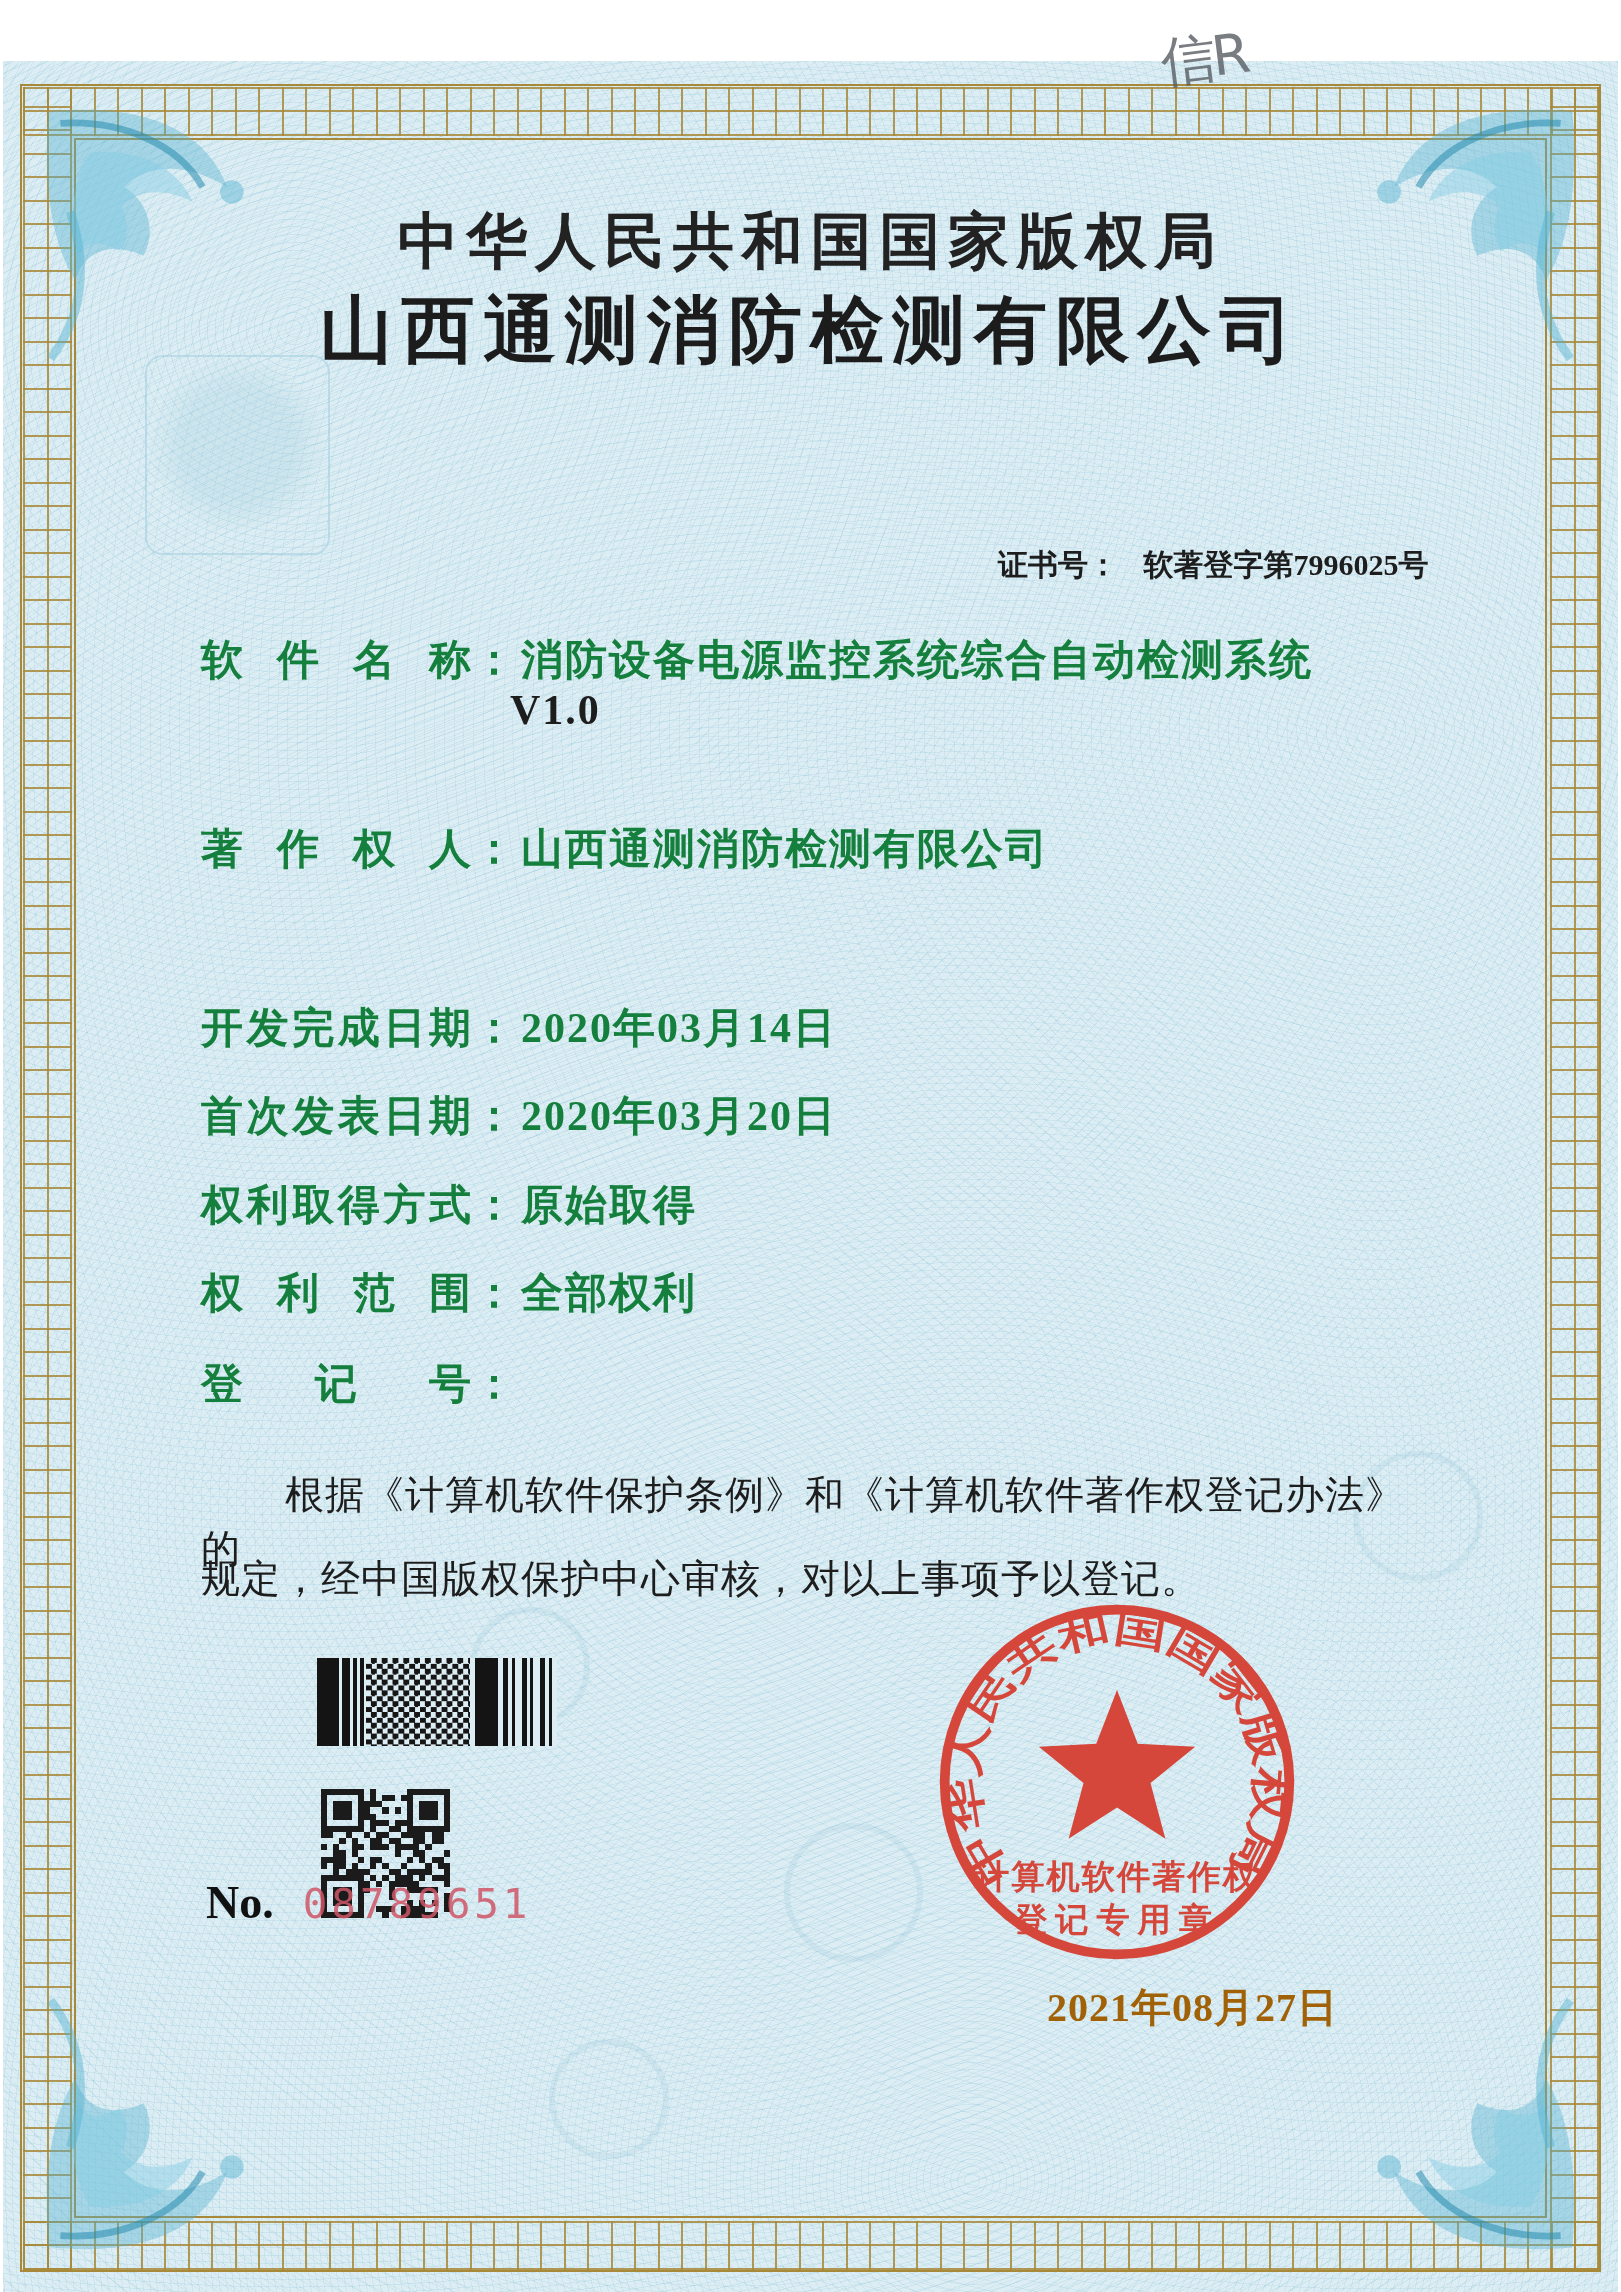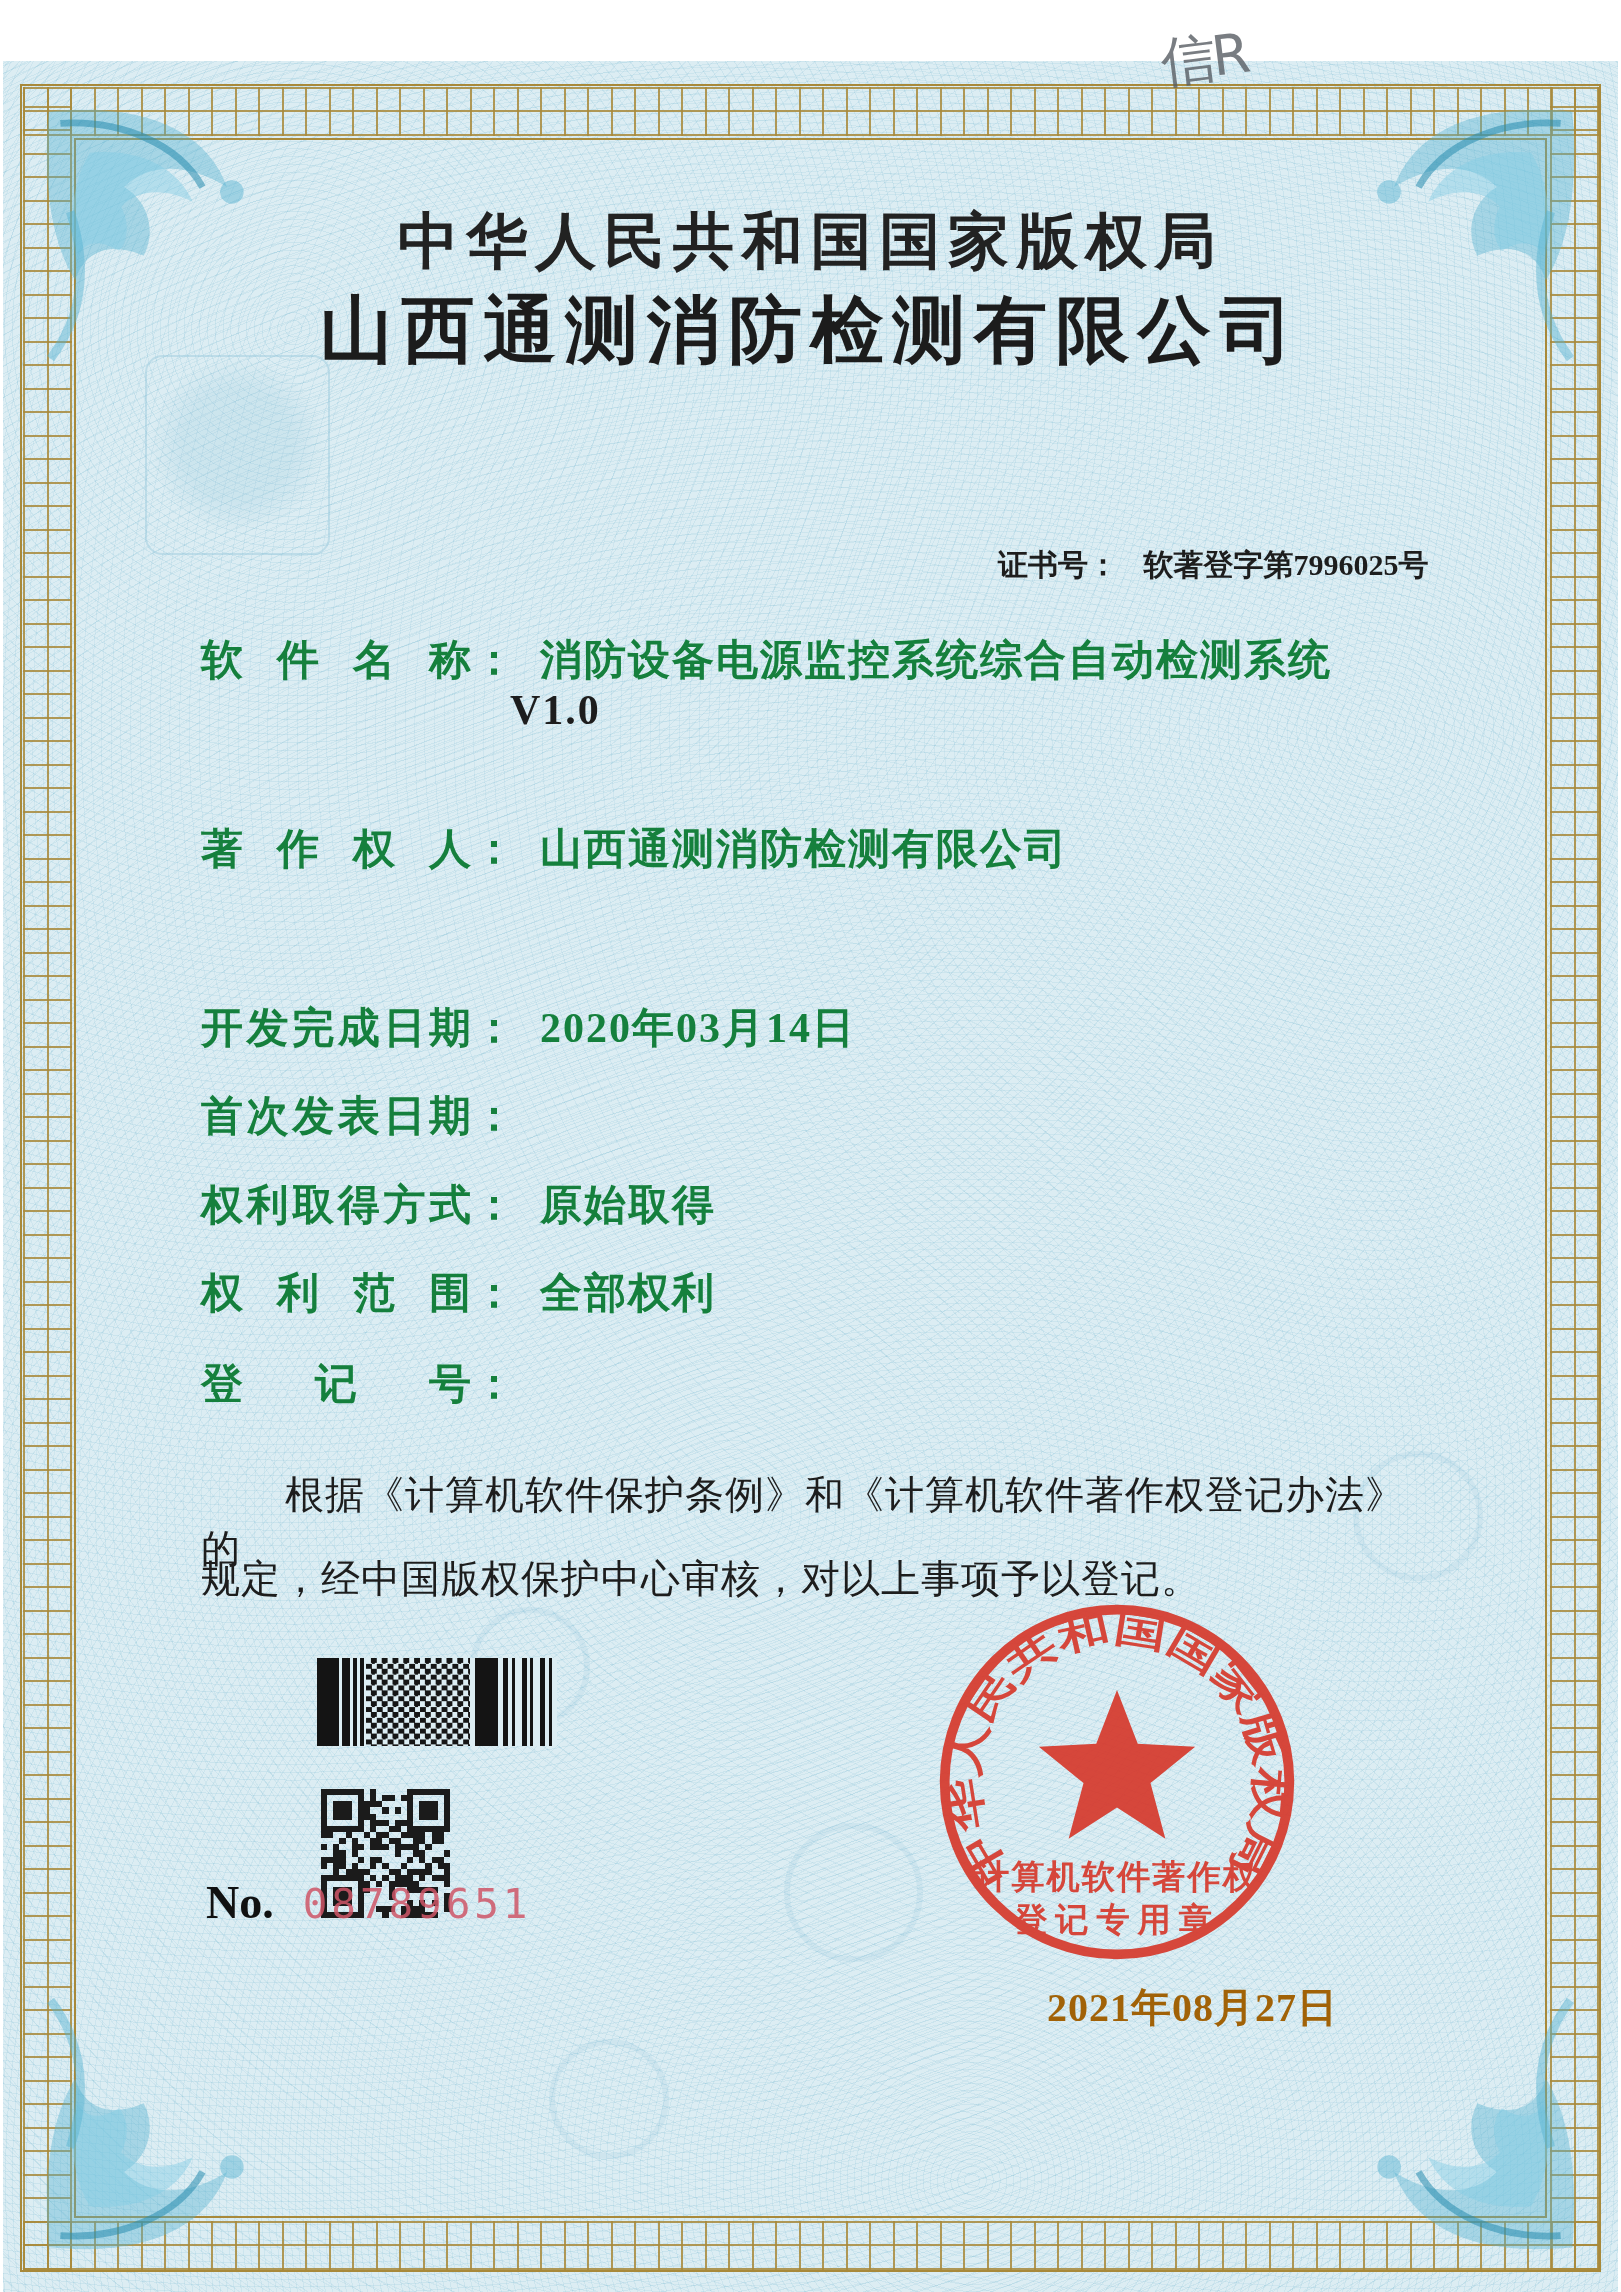--- a/index.html
+++ b/index.html
@@ -24,21 +24,21 @@
   .authority{position:absolute;left:0;right:0;top:201px;text-align:center;
     font-size:61px;font-weight:bold;color:#222;letter-spacing:7.8px;}
   .cert-title{position:absolute;left:0;right:0;top:282px;text-align:center;
     font-size:73px;font-weight:bold;color:#1c1c1c;letter-spacing:8.8px;}
   .certno{position:absolute;left:998px;top:545px;font-size:30px;font-weight:bold;color:#1d1d1d;}
   .certno .val{margin-left:25.5px;}
   .frow{position:absolute;left:201px;display:flex;align-items:flex-start;
     font-size:42px;font-weight:bold;color:#15803d;}
   .flabel{display:inline-block;width:270px;text-align:justify;text-align-last:justify;}
   .fcolon{margin-left:2px;}
-  .fvalue{margin-left:25px;letter-spacing:2px;white-space:nowrap;}
+  .fvalue{margin-left:6px;letter-spacing:2px;white-space:nowrap;}
   .vline2{position:absolute;left:510px;font-size:42px;font-weight:bold;color:#1d1d1d;letter-spacing:2px;}
   .stmt{position:absolute;left:201px;width:1225px;font-size:39px;font-weight:400;color:#1d1d1d;letter-spacing:1px;}
   .stmt.l1{top:1468px;text-indent:84px;}
   .stmt.l2{top:1552px;}
   .barcode{position:absolute;left:317px;top:1658px;width:240px;height:88px;display:flex;}
   .bc-a{width:33px;background:linear-gradient(90deg,#141414 0 21.6px,#dcedf3 21.6px 25.5px,#141414 25.5px 33px);}
   .bc-b{width:15.7px;background:repeating-linear-gradient(90deg,#dcedf3 0 2.9px,#141414 2.9px 6.9px);}
   .bc-c{width:104px;background:repeating-conic-gradient(#161616 0 25%, #dcedf3 0 50%) 0 0/10.8px 10.8px;}
   .bc-d{width:33px;background:linear-gradient(90deg,#dcedf3 0 4.9px,#141414 4.9px 28px,#dcedf3 28px 33px);}
   .bc-e{width:54px;background:repeating-linear-gradient(90deg,#141414 0 4.9px,#dcedf3 4.9px 8.8px,#141414 8.8px 11.8px,#dcedf3 11.8px 18.6px);}
@@ -140,20 +140,21 @@
 
 <div class="frow" style="top:1000px">
   <span class="flabel">开发完成日期</span>
     <span class="fcolon">：</span>
   <span class="fvalue">2020年03月14日</span>
 </div>
 
 <div class="frow" style="top:1088px">
   <span class="flabel">首次发表日期</span>
     <span class="fcolon">：</span>
+  <span class="fvalue">2020年03月20日</span>
 </div>
 
 <div class="frow" style="top:1177px">
   <span class="flabel">权利取得方式</span>
     <span class="fcolon">：</span>
   <span class="fvalue">原始取得</span>
 </div>
 
 <div class="frow" style="top:1265px">
   <span class="flabel">权利范围</span>

